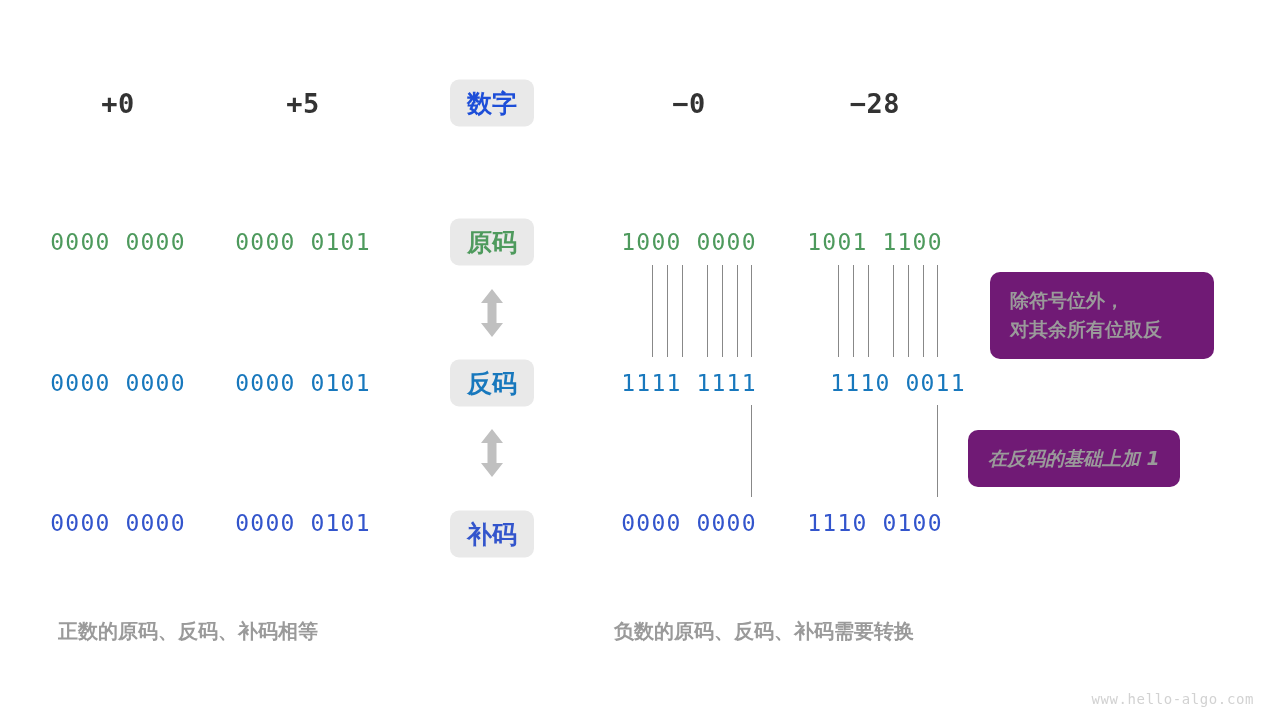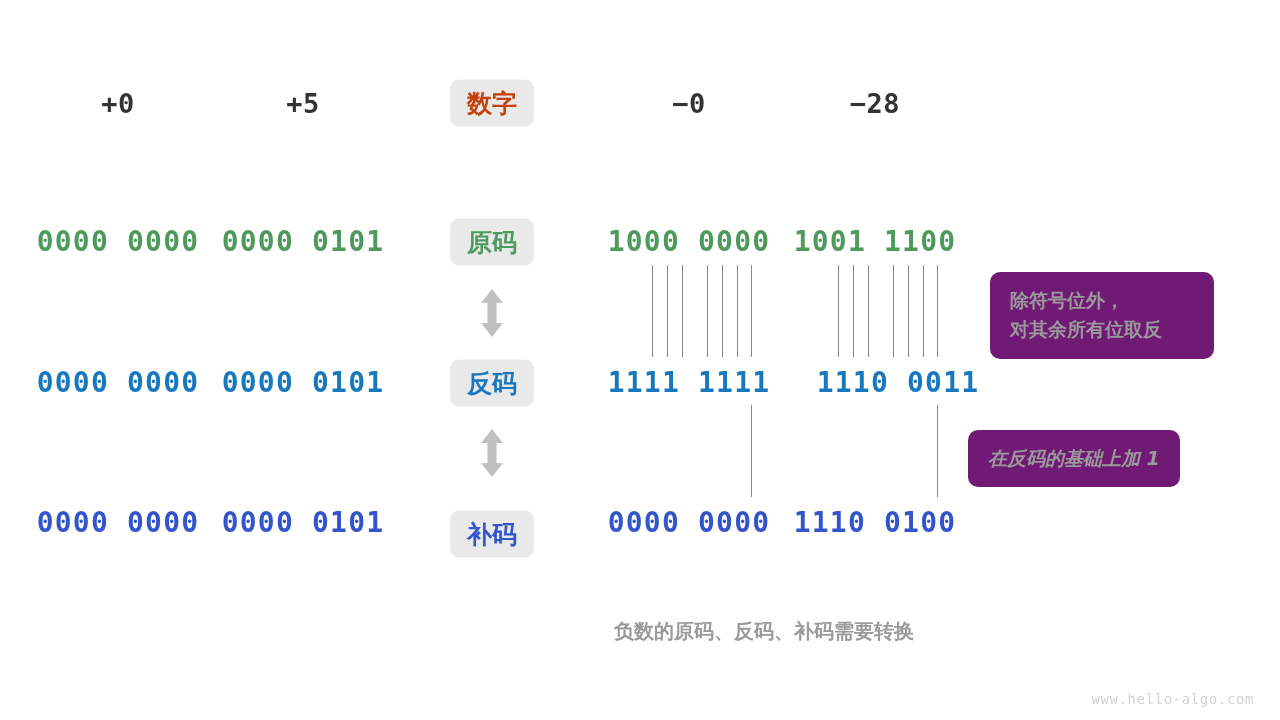--- a/index.html
+++ b/index.html
@@ -34,41 +34,41 @@
     font-family: "DejaVu Sans Mono", monospace;
     font-size: 27px;
     font-weight: bold;
     color: #333333;
     letter-spacing: 0.5px;
   }
 
   
   .binary {
     font-family: "DejaVu Sans Mono", monospace;
-    font-size: 28px;
-    font-weight: bold;
+    font-size: 23px;
+    font-weight: normal;
     letter-spacing: 1.2px;
   }
   .c-green  { color: #4e9a5d; }
   .c-blue   { color: #1878bd; }
   .c-indigo { color: #3355cc; }
 
   
   .chip {
     position: absolute;
     transform: translate(-50%, -50%);
     background: #e9e9e9;
     border-radius: 9px;
     padding: 11px 17px;
     font-size: 25px;
     font-weight: bold;
     line-height: 1;
     white-space: nowrap;
   }
-  .chip-dark { color: #c2410c; }
+  .chip-dark { color: #1d4ed8; }
 
   
   .dbl-arrow {
     position: absolute;
     transform: translate(-50%, -50%);
     width: 30px;
     height: 52px;
   }
   .dbl-arrow svg { display: block; width: 100%; height: 100%; }
 
@@ -188,18 +188,19 @@
   <div class="vline" style="left:937px; top:265px; height:92px;"></div>
 
   <div class="vline" style="left:751px; top:405px; height:92px;"></div>
   <div class="vline" style="left:937px; top:405px; height:92px;"></div>
 
   <div class="callout" style="left:990px; top:272px; width:184px;">除符号位外，
 对其余所有位取反</div>
 
   <div class="callout" style="left:968px; top:430px;font-style:italic;">在反码的基础上加  1</div>
 
+  <div class="caption" style="left:58px; top:621px;">正数的原码、反码、补码相等</div>
 
   <div class="caption" style="left:614px; top:621px;">负数的原码、反码、补码需要转换</div>
 
   <div class="watermark">www.hello-algo.com</div>
 
 </div>
 
 </body></html>

